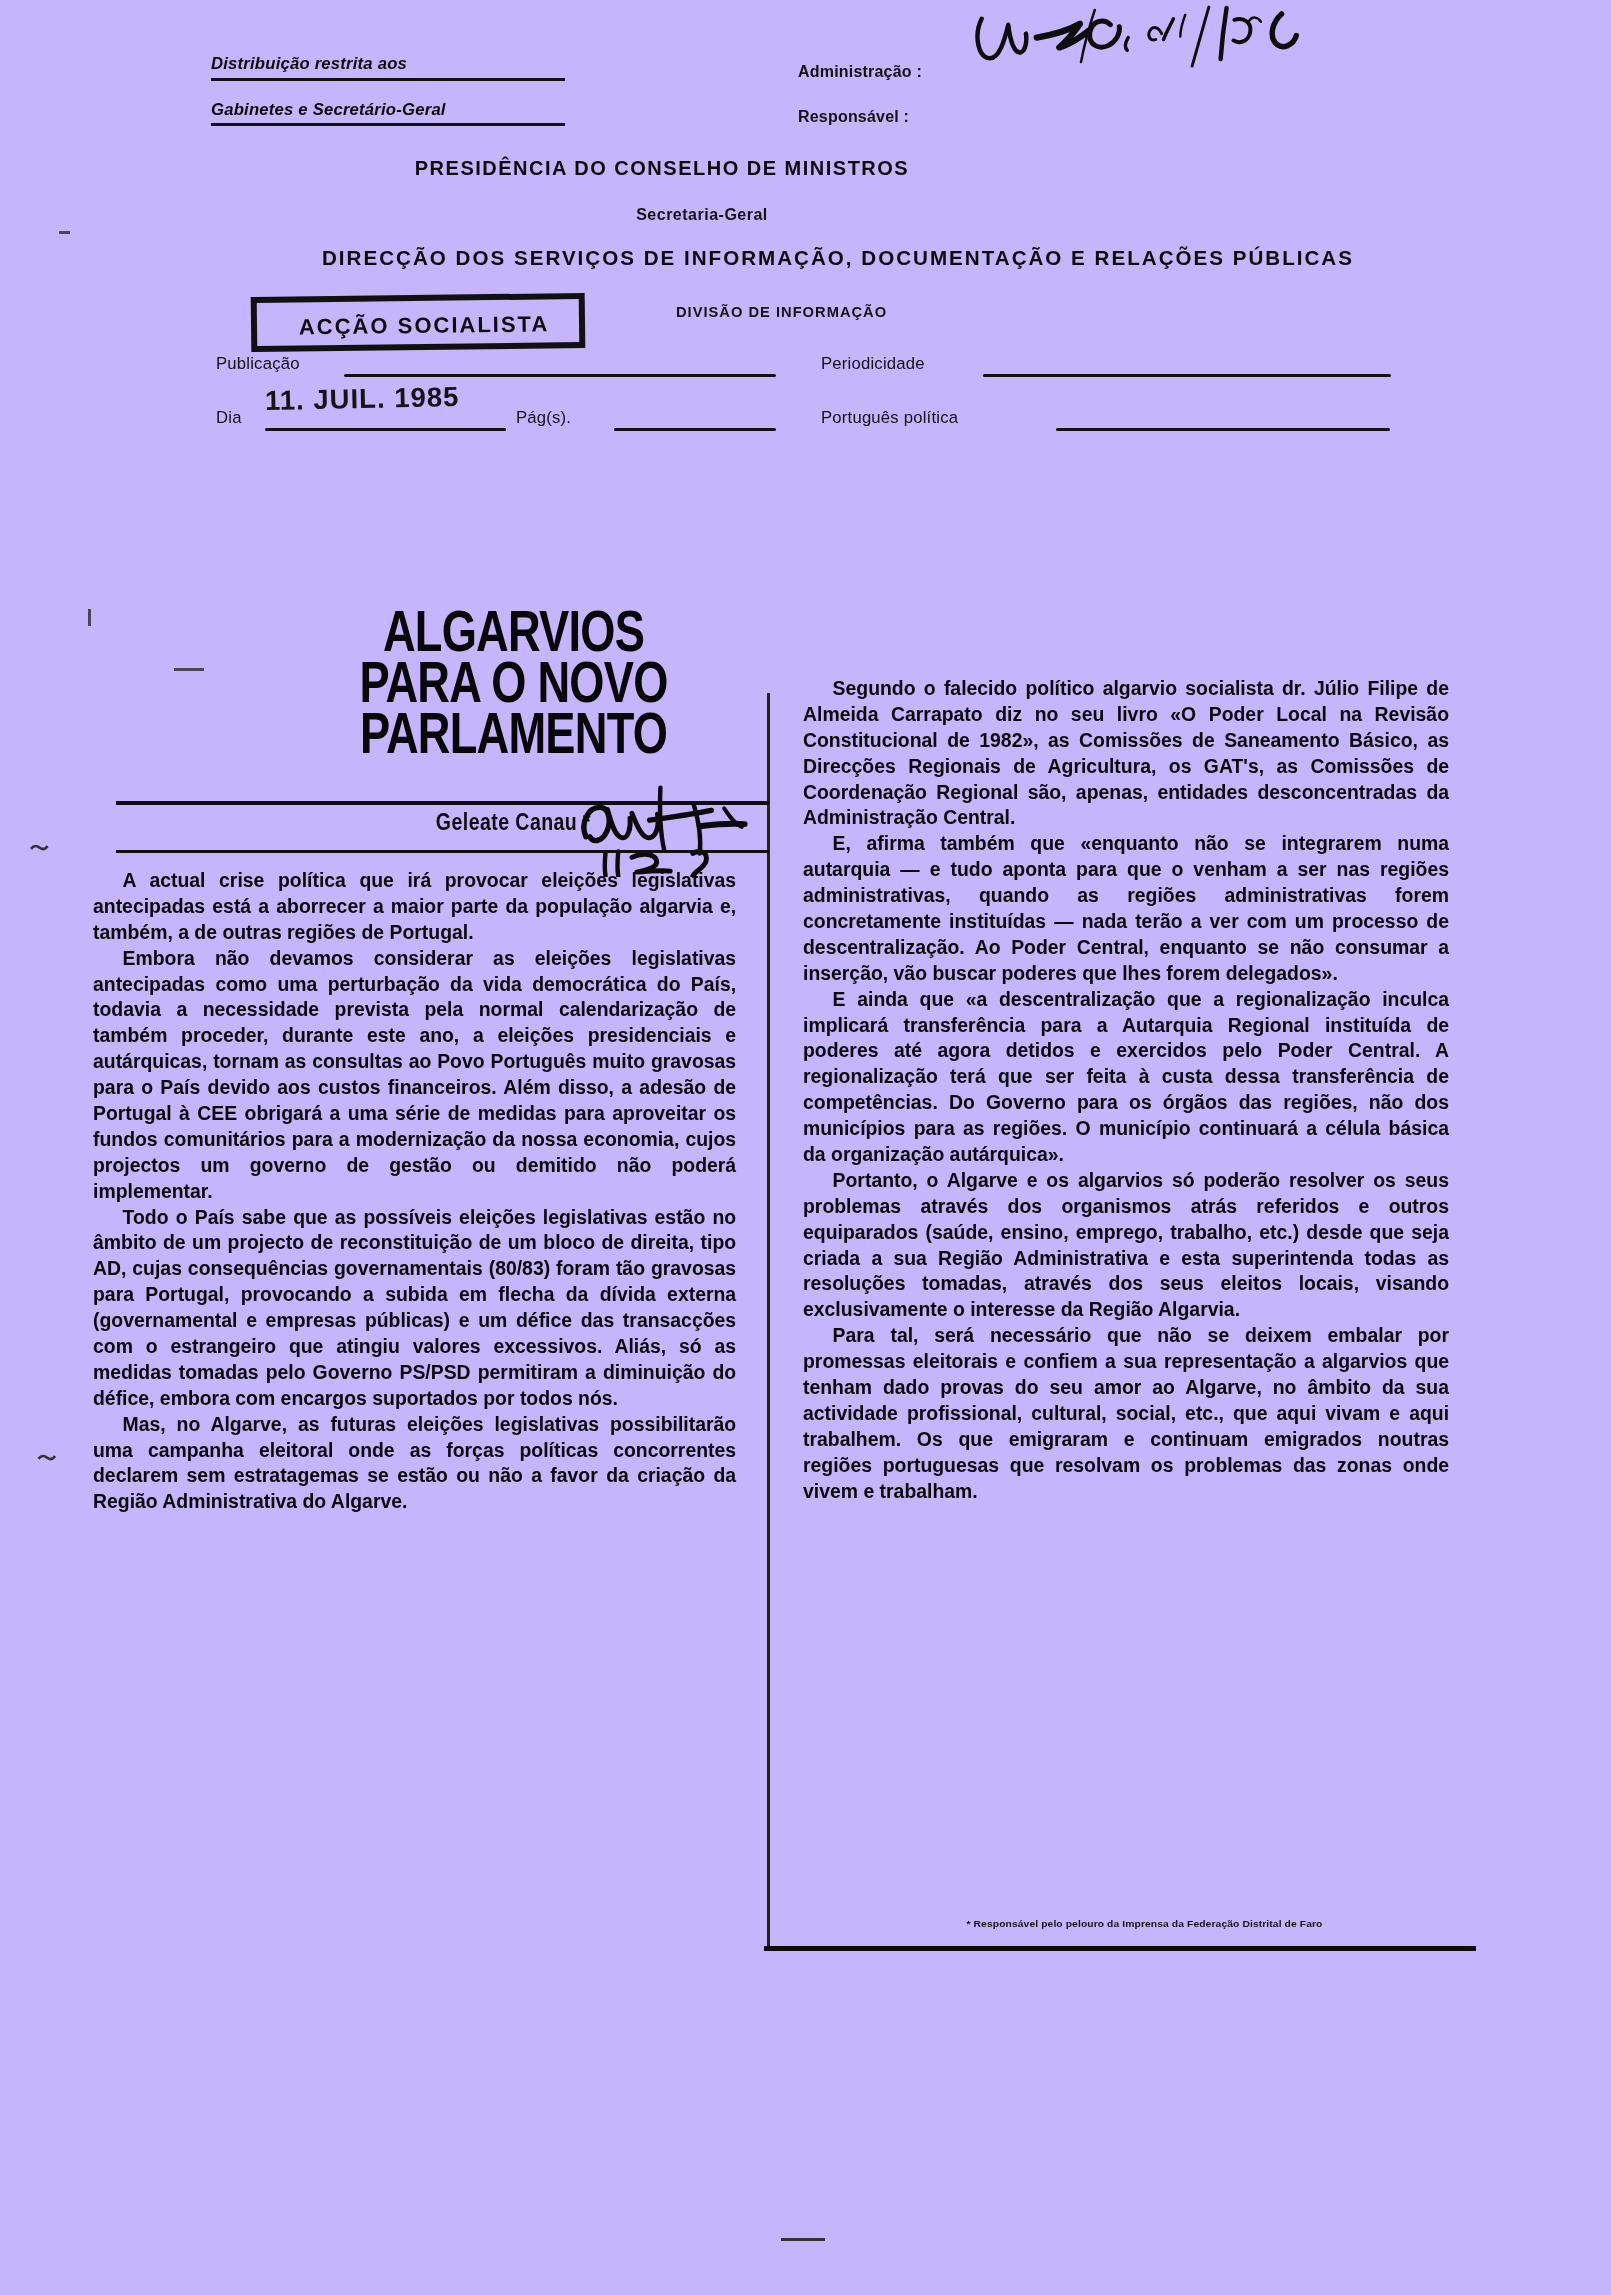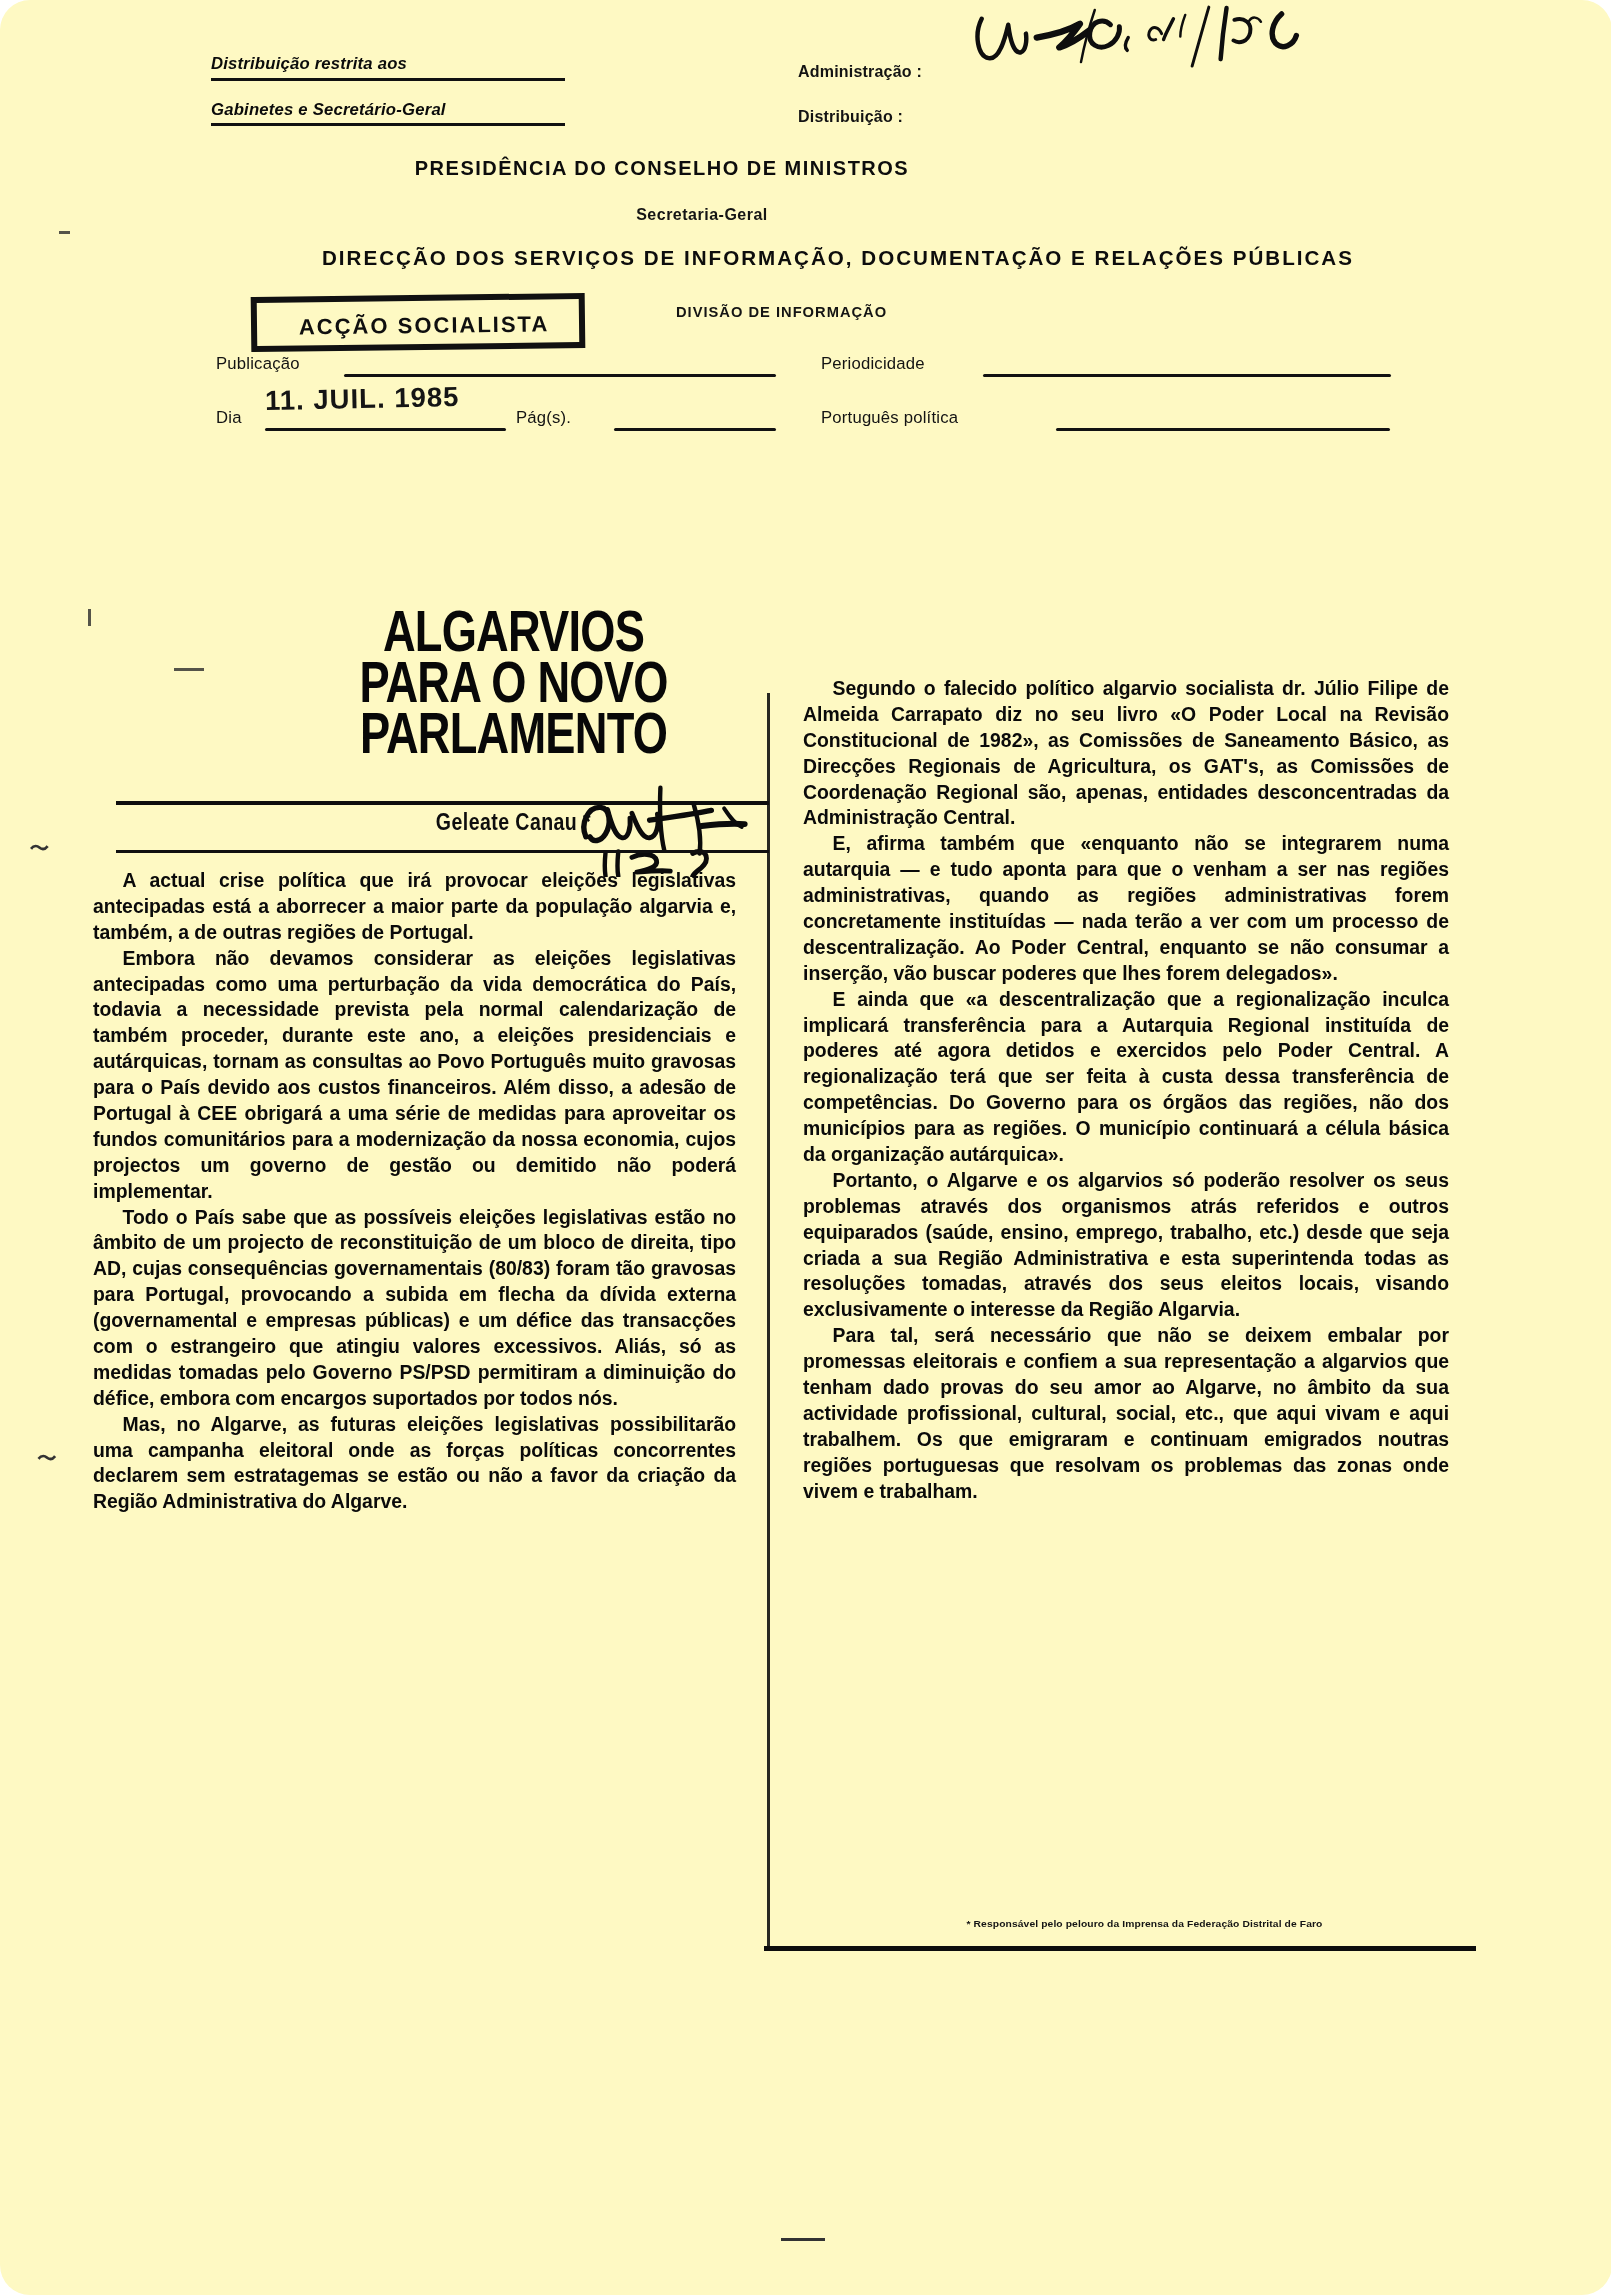--- a/index.html
+++ b/index.html
@@ -8,23 +8,22 @@
     background: #ffffff;
   }
   body {
     font-family: "Liberation Sans", sans-serif;
     color: #000000;
   }
   #page {
     position: relative;
     width: 1612px;
     height: 2295px;
-    background: #fef9c3;
+    background: #c4b5fd;
     overflow: hidden;
-    border-radius: 30px;
   }
 
   
   .hdr-left {
     position: absolute;
     left: 211px;
     top: 54px;
     width: 354px;
   }
   .hdr-field {
@@ -301,21 +300,21 @@
 
 <div id="page">
 
   <div class="hdr-left">
     <div class="hdr-field">Distribuição restrita aos</div>
     <div class="hdr-field">Gabinetes e Secretário-Geral</div>
   </div>
 
   <div class="hdr-right">
     <div class="line">Administração :</div>
-    <div class="line">Distribuição :</div>
+    <div class="line">Responsável :</div>
   </div>
 
   <div class="handwriting">
     <svg width="531" height="69" viewBox="0 0 1080 140">
       <g fill="none" stroke="#0e0e0e" stroke-linecap="round" stroke-linejoin="round">
         <path d="M38,28 C22,60 30,104 52,108 C74,112 86,66 92,40 C96,72 104,100 118,96 C128,92 130,72 128,58" stroke-width="9"></path>
         <path d="M150,66 C186,60 214,52 238,38 C224,58 208,76 196,86 C214,80 238,66 256,52" stroke-width="13"></path>
         <path d="M268,10 C256,46 246,84 240,116" stroke-width="5"></path>
         <path d="M300,40 C286,26 262,32 258,56 C254,80 276,92 296,82 C312,74 320,56 318,44" stroke-width="10"></path>
         <path d="M336,66 C330,76 328,86 334,92" stroke-width="7"></path>

